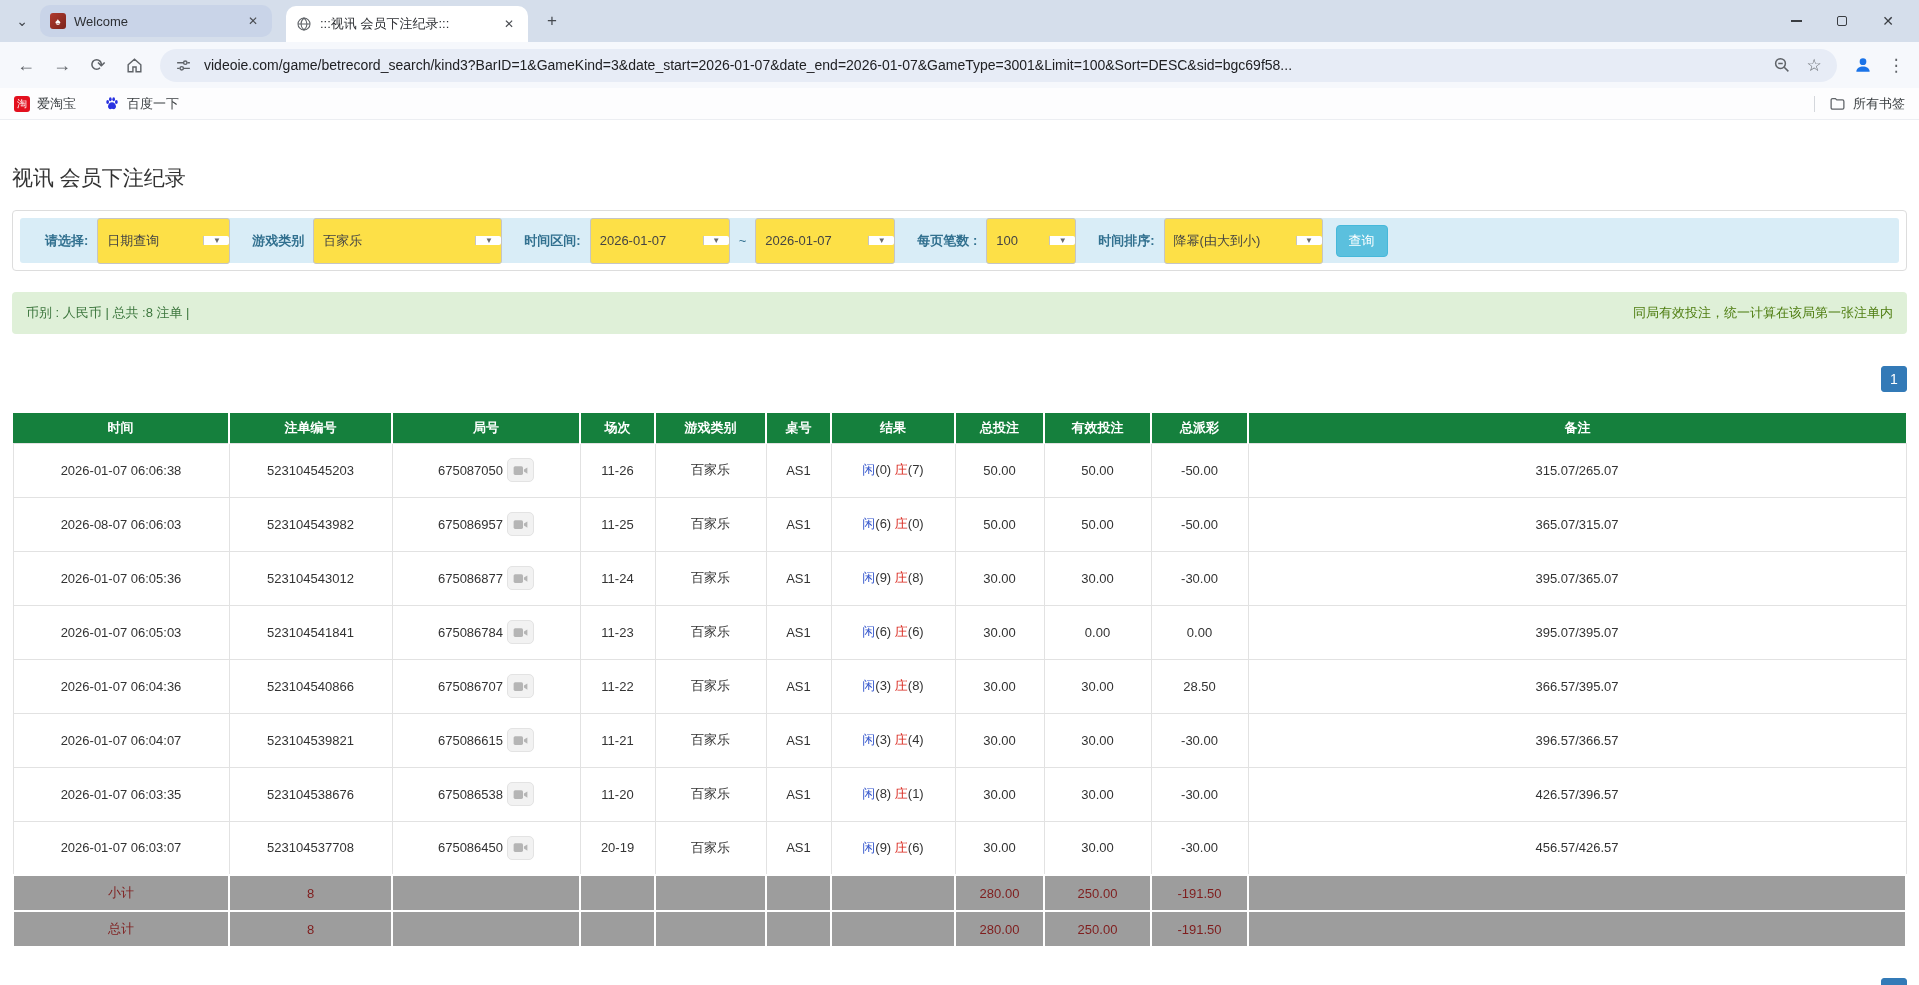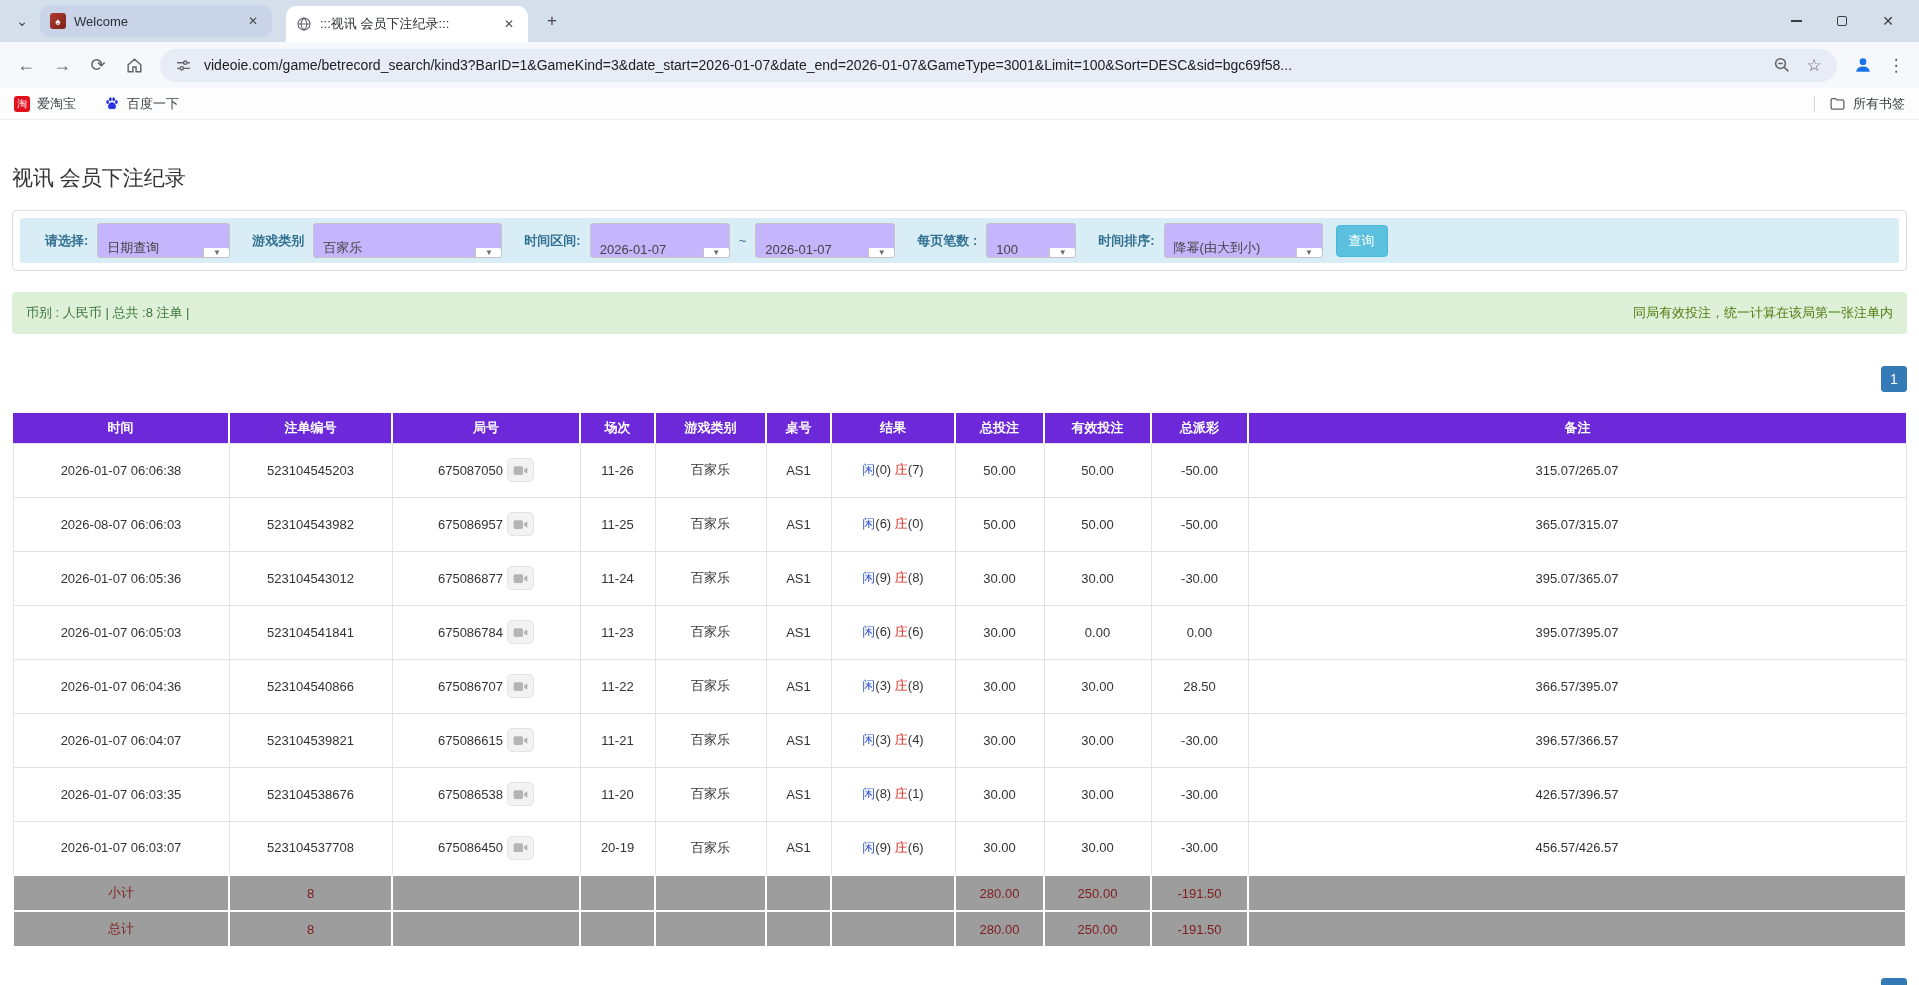--- a/index.html
+++ b/index.html
@@ -45,41 +45,41 @@
   .bm-sep { width:1px; height:16px; background:#d4d7dc; }
 
   
   .page { padding:0 12px; background:#fff; }
   .page-title { font-size:21px; font-weight:400; color:#333; padding-top:44px; margin-bottom:18px; }
 
   .filter-panel { border:1px solid #ddd; border-radius:4px; padding:7px; }
   .filter-bar { background:#d9edf7; border-radius:3px; height:45px; display:flex; align-items:center; padding:0 12px; gap:9px;
                 font-size:13px; }
   .f-label { color:#31708f; font-weight:bold; white-space:nowrap;margin-left:13px; }
-  .combo { display:flex; height:35px; background:#c4b5fd; border:1px solid #c5c5c5; border-radius:3px; align-items:flex-end; cursor:pointer; }
+  .combo { display:flex; height:46px; background:#fde047; border:1px solid #c5c5c5; border-radius:3px; align-items:center; cursor:pointer; }
   .combo-text { padding:0 9px; display:flex; align-items:center; color:#444; white-space:nowrap; }
   .combo-btn { width:26px; border-left:1px solid #c5c5c5; display:flex; align-items:center; justify-content:center;
                color:#6b6b6b; font-size:8px; background:#fff; border-radius:0 2px 2px 0; }
   .w-select { width:105px; } .w-game { width:161px; } .w-date { width:112px; } .w-size { width:62px; } .w-sort { width:131px; }
   .tilde { color:#31708f; }
   .search-btn { background:#5bc0de; border:1px solid #46b8da; color:#fff; font-size:13px; padding:6px 12px; border-radius:4px;
                 cursor:pointer; margin-left:4px; font-family:inherit; }
 
   .summary-bar { margin-top:21px; background:#dff0d8; border-radius:4px; min-height:42px; display:flex; align-items:center;
                  padding:0 14px; font-size:13px; }
   .summary-left { color:#3c763d; }
   .summary-right { margin-left:auto; color:#4d7c0f; }
 
   .pagination-row { display:flex; justify-content:flex-end; margin:32px 0 21px; }
   .page-btn { min-width:26px; height:26px; background:#337ab7; border:1px solid #337ab7; color:#fff; font-size:14px;
               border-radius:3px; display:flex; align-items:center; justify-content:center; cursor:pointer; }
   .pagination-bottom { display:flex; justify-content:flex-end; margin-top:30px; }
 
   table.bet-table { width:100%; border-collapse:collapse; table-layout:fixed; }
-  .bet-table th { background:#6d28d9; color:#fff; font-size:13px; font-weight:bold; height:30px; text-align:center;
+  .bet-table th { background:#15803d; color:#fff; font-size:13px; font-weight:bold; height:30px; text-align:center;
                   border-right:2px solid #fff; }
   .bet-table th:last-child { border-right:none; }
   .bet-table td { height:54px; text-align:center; font-size:13px; color:#333; background:#fff; border:1px solid #e2e2e2; }
   .bet-table tr.foot td { background:#9d9d9d; color:#7f1d1d; border:2px solid #fff; height:36px; }
   .c-blue { color:#337ab7; }
   .c-neg { color:#e60000; }
   .p-label { color:#3355cc; }
   .b-label { color:#d9261c; }
   .round-wrap { display:inline-flex; align-items:center; gap:4px; }
   .video-btn { width:27px; height:24px; background:#f2f2f2; border:1px solid #e3e3e3; border-radius:5px; cursor:pointer;

